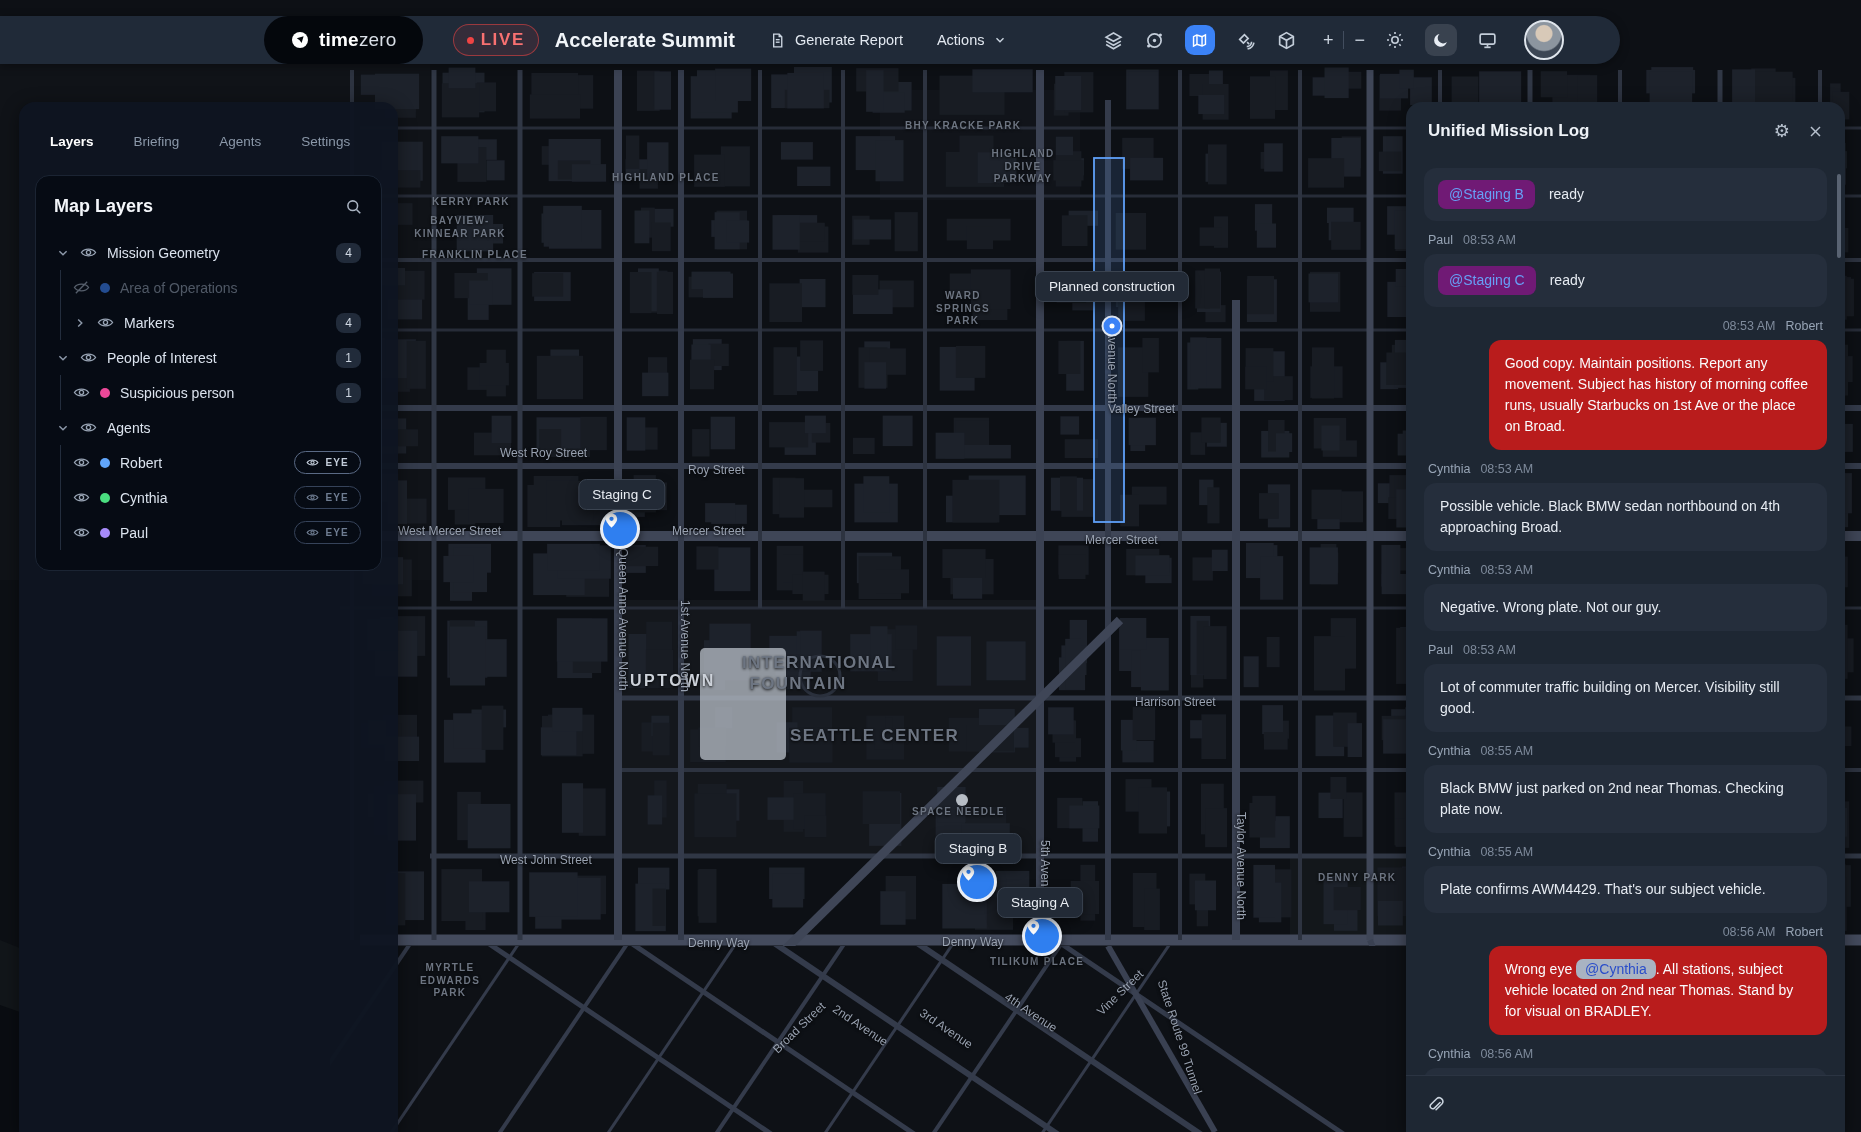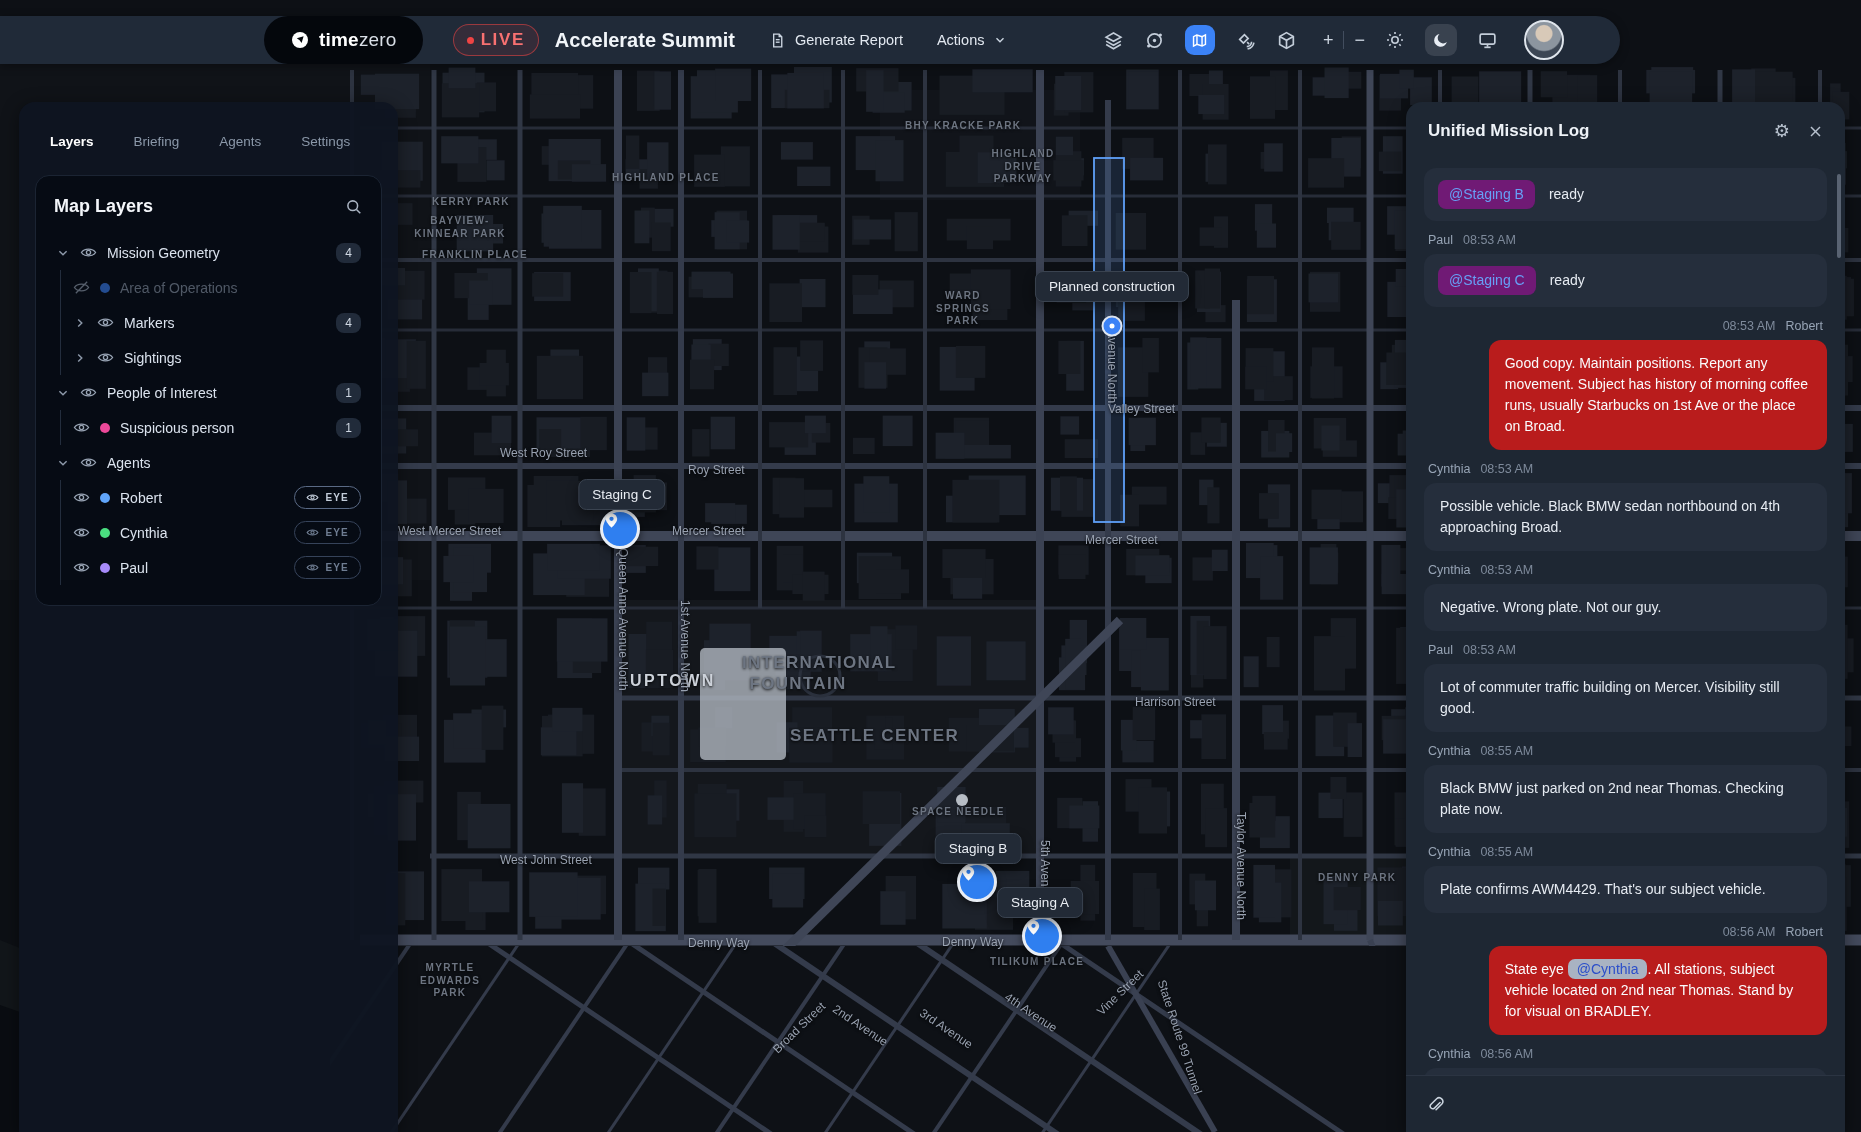--- a/index.html
+++ b/index.html
@@ -1093,34 +1093,20 @@
         </span>
         <span class="ticon">
           <svg class="ic" width="17" height="17" viewBox="0 0 18 18" fill="none" stroke="#98a4b4" stroke-width="1.4">
               <path d="M1.5 9 C4.5 4.3 13.5 4.3 16.5 9 C13.5 13.7 4.5 13.7 1.5 9 Z"></path>
               <circle cx="9" cy="9" r="2.2"></circle>
             </svg>
         </span>
         <span class="tlabel">Markers</span>
         <span class="badge">4</span>
       </div>
-      <div class="trow">
-        <span class="caret">
-          <svg class="ic" width="12" height="12" viewBox="0 0 20 20" fill="none" stroke="#8c98a9" stroke-width="2.4">
-              <path d="M7 4 L13 10 L7 16"></path>
-            </svg>
-        </span>
-        <span class="ticon">
-          <svg class="ic" width="17" height="17" viewBox="0 0 18 18" fill="none" stroke="#98a4b4" stroke-width="1.4">
-              <path d="M1.5 9 C4.5 4.3 13.5 4.3 16.5 9 C13.5 13.7 4.5 13.7 1.5 9 Z"></path>
-              <circle cx="9" cy="9" r="2.2"></circle>
-            </svg>
-        </span>
-        <span class="tlabel">Sightings</span>
-      </div>
     </div>
 
     <div class="trow">
       <span class="caret">
         <svg class="ic" width="12" height="12" viewBox="0 0 20 20" fill="none" stroke="#8c98a9" stroke-width="2.4">
             <path d="M4 7 L10 13 L16 7"></path>
           </svg>
       </span>
       <span class="ticon">
         <svg class="ic" width="17" height="17" viewBox="0 0 18 18" fill="none" stroke="#98a4b4" stroke-width="1.4">
@@ -1292,21 +1278,21 @@
         </div>
       <div class="bubble"><span>Plate confirms AWM4429. That's our subject vehicle.</span></div>
     </div>
 
     <div class="msg out">
       <div class="msg-meta">
           <span class="m-time">08:56 AM</span>
           <span class="m-name">Robert</span>
         </div>
       <div class="bubble">
-        <span>State eye </span><span class="mention">@Cynthia</span><span>. All stations, subject vehicle located on 2nd near Thomas. Stand by for visual on BRADLEY.</span>
+        <span>Wrong eye </span><span class="mention">@Cynthia</span><span>. All stations, subject vehicle located on 2nd near Thomas. Stand by for visual on BRADLEY.</span>
       </div>
     </div>
 
     <div class="msg in">
       <div class="msg-meta">
           <span class="m-name">Cynthia</span>
           <span class="m-time">08:56 AM</span>
         </div>
       <div class="bubble"></div>
     </div>

